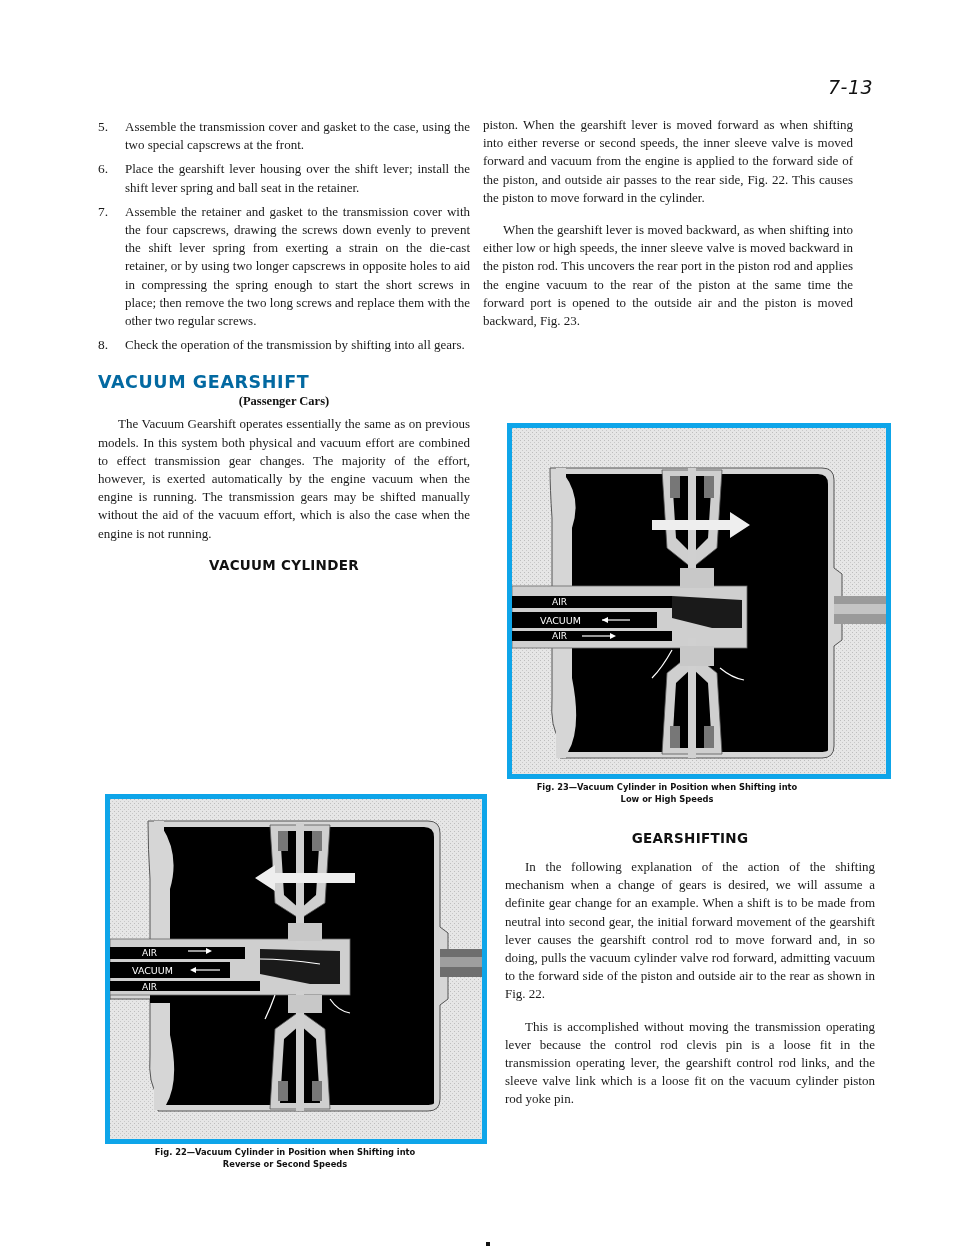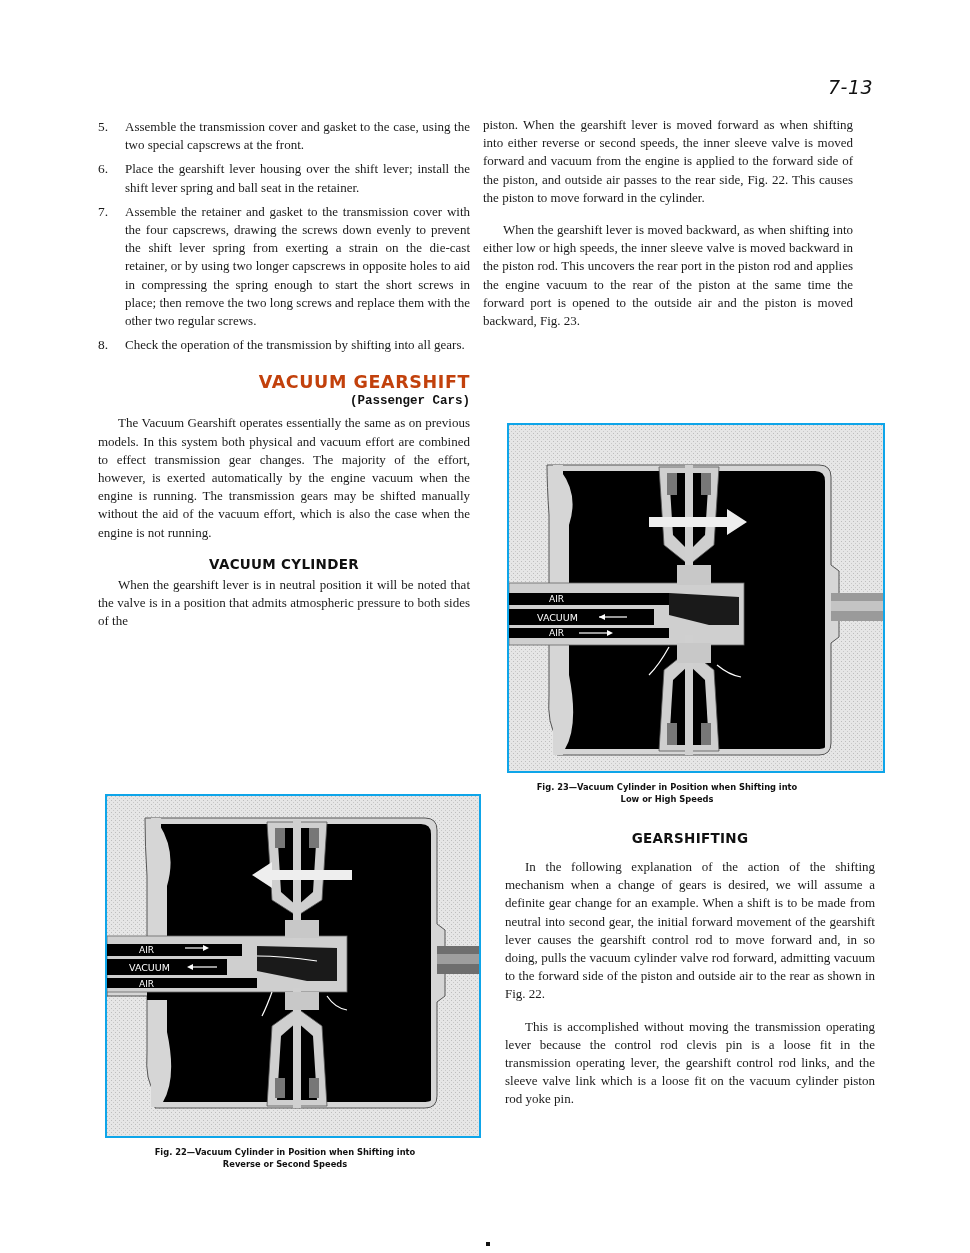--- a/index.html
+++ b/index.html
@@ -8,27 +8,27 @@
   .page-number { position: absolute; left: 828px; top: 76px; font-family: "DejaVu Sans", "Liberation Sans", sans-serif;
                  font-weight: normal; font-style: italic; font-size: 19px; letter-spacing: 0.5px; color: #111; }
   .col { position: absolute; }
   .col-left { left: 98px; top: 118px; width: 372px; }
   .col-right { left: 483px; top: 116px; width: 370px; }
   .txt { font-size: 13px; line-height: 18.2px; text-align: justify; margin: 0; font-family: "Liberation Serif", "DejaVu Serif", serif; }
   .step { display: flex; margin: 0 0 6px 0; }
   .step-num { width: 27px; flex: 0 0 27px; font-size: 13.4px; line-height: 18.2px; font-family: "Liberation Serif", serif; }
   .step-text { flex: 1; }
   .indent { text-indent: 20px; }
-  .h-main { text-align: right; font-family: "DejaVu Sans", "Liberation Sans", sans-serif; font-weight: bold;
-            font-size: 17.5px; letter-spacing: 0.6px; margin: 18px 0 0 0; color: #c2410c; }
-  .h-sub { text-align: right; font-family: Liberation Mono, monospace; font-weight: bold;
+  .h-main { text-align: left; font-family: "DejaVu Sans", "Liberation Sans", sans-serif; font-weight: bold;
+            font-size: 17.5px; letter-spacing: 0.6px; margin: 18px 0 0 0; color: #0369a1; }
+  .h-sub { text-align: center; font-family: Liberation Serif, serif; font-weight: bold;
            font-size: 12.5px; margin: 2px 0 6px 0; color: #111; }
   .h-sec { text-align: center; font-family: "DejaVu Sans", "Liberation Sans", sans-serif; font-weight: bold;
            font-size: 13.5px; letter-spacing: 0.3px; margin: 14px 0 4px 0; color: #111; }
-  .figure { position: absolute; border: 2px solid #0ea5e9; background: #fdba74; }
+  .figure { position: absolute; border: 5px solid #0ea5e9; background: #fdba74; }
   .fig23 { left: 507px; top: 423px; width: 374px; height: 346px; }
   .fig22 { left: 105px; top: 794px; width: 372px; height: 340px; }
   .figure svg { display: block; width: 100%; height: 100%; }
   .caption { position: absolute; text-align: center; font-family: "DejaVu Sans", "Liberation Sans", sans-serif;
              font-weight: bold; font-size: 8.3px; line-height: 12px; color: #111; }
   .cap23 { left: 482px; top: 781px; width: 370px; }
   .cap22 { left: 99px; top: 1146px; width: 372px; }
   .gap { height: 14px; }
   .dot { position: absolute; left: 486px; top: 1242px; width: 4px; height: 4px; background: #111; }
 </style>
@@ -53,21 +53,20 @@
   <div class="step">
     <span class="step-num">8.</span>
     <p class="txt step-text">Check the operation of the transmission by shifting into all gears.</p>
   </div>
 
   <div class="h-main">VACUUM GEARSHIFT</div>
   <div class="h-sub">(Passenger Cars)</div>
   <p class="txt indent">The Vacuum Gearshift operates essentially the same as on previous models. In this system both physical and vacuum effort are combined to effect transmission gear changes. The majority of the effort, however, is exerted automatically by the engine vacuum when the engine is running. The transmission gears may be shifted manually without the aid of the vacuum effort, which is also the case when the engine is not running.</p>
 
   <div class="h-sec">VACUUM CYLINDER</div>
-  <p class="txt indent">When the gearshift lever is in neutral position it will be noted that the valve is in a position that admits atmospheric pressure to both sides of the</p>
 </div>
 
 <div class="col col-right">
   <p class="txt">piston. When the gearshift lever is moved forward as when shifting into either reverse or second speeds, the inner sleeve valve is moved forward and vacuum from the engine is applied to the forward side of the piston, and outside air passes to the rear side, Fig. 22. This causes the piston to move forward in the cylinder.</p>
   <div class="gap"></div>
   <p class="txt indent">When the gearshift lever is moved backward, as when shifting into either low or high speeds, the inner sleeve valve is moved backward in the piston rod. This uncovers the rear port in the piston rod and applies the engine vacuum to the rear of the piston at the same time the forward port is opened to the outside air and the piston is moved backward, Fig. 23.</p>
 </div>
 
 <div class="figure fig23">
   <svg viewBox="0 0 374 346" xmlns="http://www.w3.org/2000/svg">

